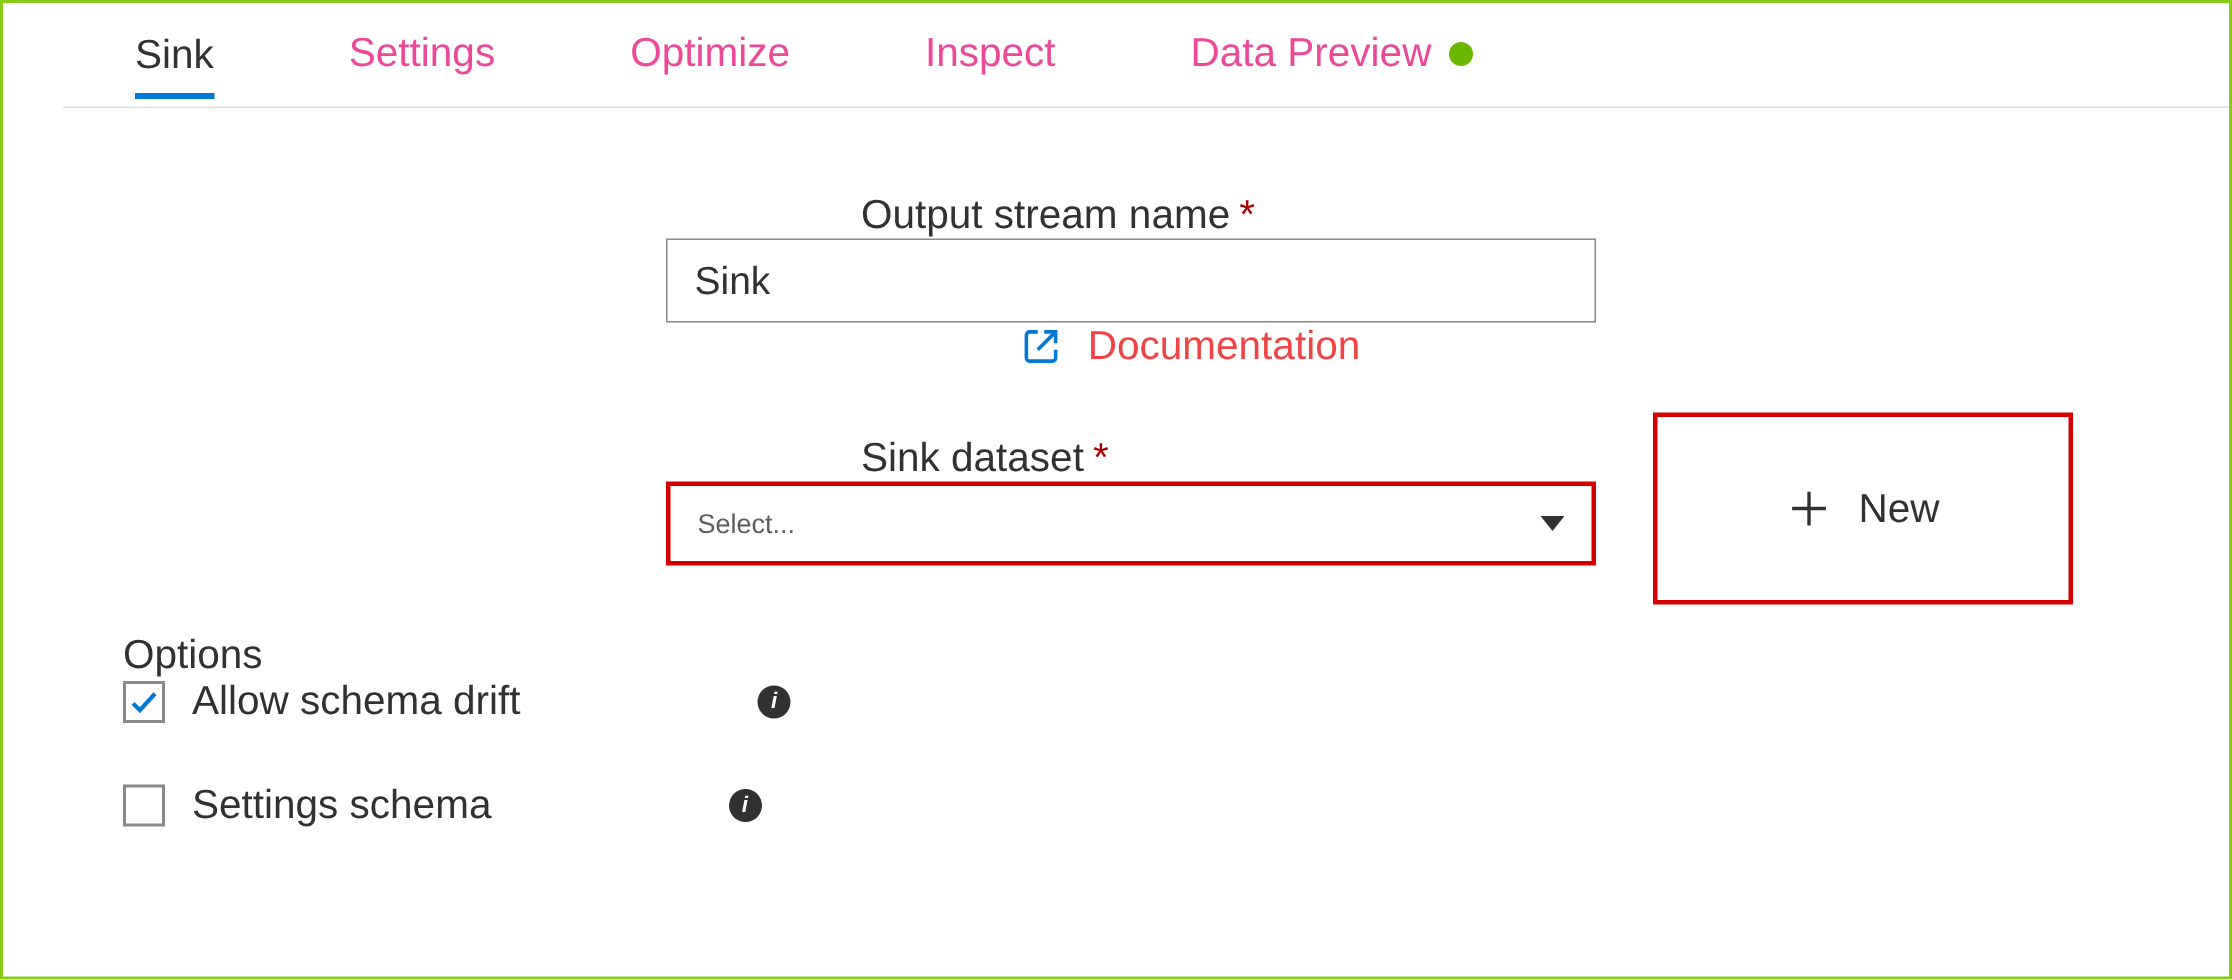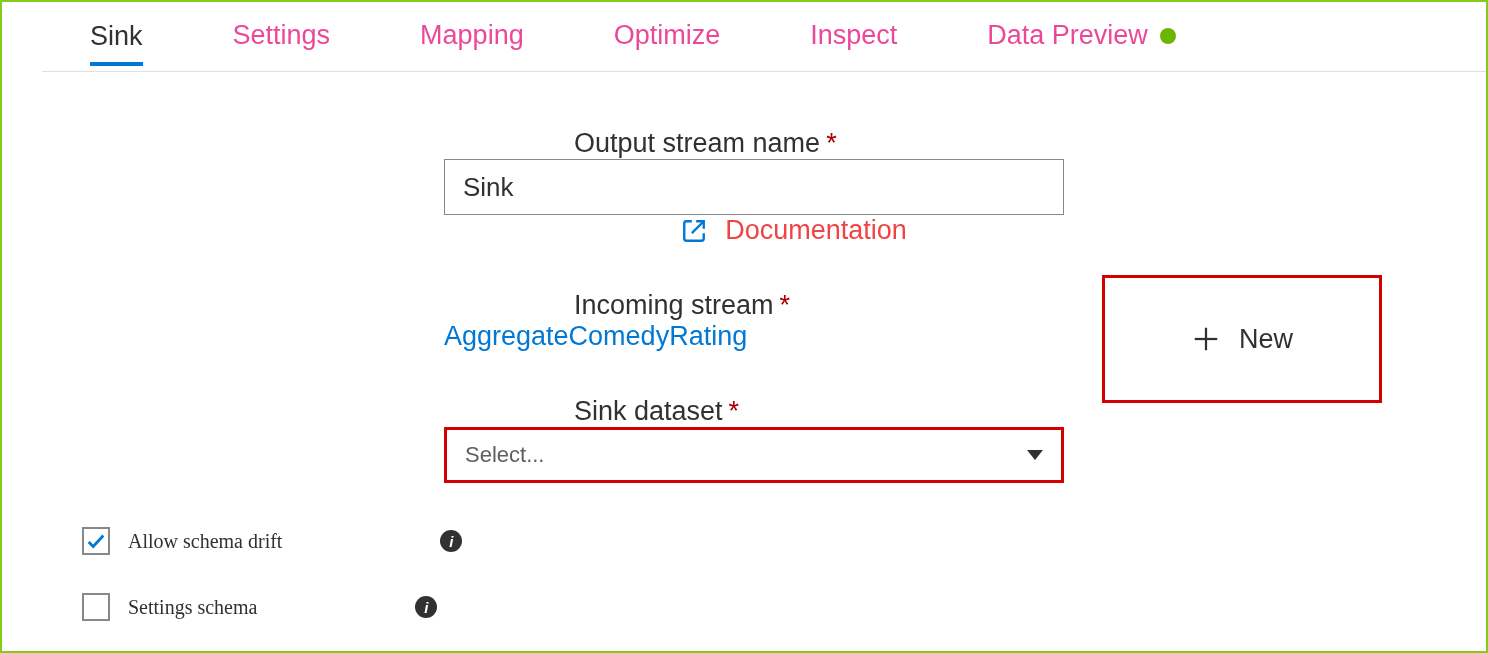--- a/index.html
+++ b/index.html
@@ -89,21 +89,21 @@
     font-size: 27px;
   }
   .select-box {
     width: 620px;
     height: 56px;
     border: 3px solid #d40000;
     display: flex;
     align-items: center;
     justify-content: space-between;
     padding: 0 18px;
-    font-size: 22px;
+    font-size: 18px;
     color: #605e5c;
     cursor: pointer;
   }
   .caret-down {
     width: 0; height: 0;
     border-left: 8px solid transparent;
     border-right: 8px solid transparent;
     border-top: 10px solid #323130;
   }
   .new-btn {
@@ -144,21 +144,21 @@
   .checkbox {
     width: 28px; height: 28px;
     border: 2px solid #8a8886;
     display: flex;
     align-items: center;
     justify-content: center;
     cursor: pointer;
   }
   .checkbox.checked svg { display:block; }
   .checkbox svg { display:none; color:#0078d4; }
-  .option-label { font-size: 20px; font-family: Liberation Serif, serif; }
+  .option-label { font-size: 27px; }
   .info-icon {
     width: 22px; height: 22px;
     border-radius: 50%;
     background: #323130;
     color: #fff;
     font-size: 15px;
     font-weight: bold;
     display: flex;
     align-items: center;
     justify-content: center;
@@ -171,23 +171,20 @@
 <body>
 
 <div class="frame">
 
   <div class="tabs">
     <div class="tab active">
       <span>Sink</span>
     </div>
     <div class="tab">
       <span>Settings</span>
-    </div>
-    <div class="tab">
-      <span>Mapping</span>
     </div>
     <div class="tab">
       <span>Optimize</span>
     </div>
     <div class="tab">
       <span>Inspect</span>
     </div>
     <div class="tab">
       <span>Data Preview</span>
       <span class="status-dot"></span>
@@ -208,28 +205,20 @@
           <svg width="26" height="26" viewBox="0 0 24 24" fill="none" stroke="currentColor" stroke-width="2.2">
               <path d="M14 3h7v7"></path>
               <path d="M10 14L21 3"></path>
               <path d="M21 14v5a2 2 0 0 1-2 2H5a2 2 0 0 1-2-2V5a2 2 0 0 1 2-2h5"></path>
             </svg>
           <span>Documentation</span>
         </div>
       </div>
     </div>
 
-    <div class="row">
-      <div class="label-col">
-        <span>Incoming stream</span><span class="required">*</span>
-      </div>
-      <div class="field-col">
-        <span class="link-value">AggregateComedyRating</span>
-      </div>
-    </div>
 
     <div class="row">
       <div class="label-col">
         <span>Sink dataset</span><span class="required">*</span>
       </div>
       <div class="field-col">
         <div class="select-box">
           <span>Select...</span>
           <span class="caret-down"></span>
         </div>
@@ -240,20 +229,23 @@
       <span class="plus-icon">
         <svg width="30" height="30" viewBox="0 0 24 24" fill="none" stroke="#323130" stroke-width="1.8">
             <line x1="12" y1="3" x2="12" y2="21"></line>
             <line x1="3" y1="12" x2="21" y2="12"></line>
           </svg>
       </span>
       <span>New</span>
     </div>
 
     <div class="row" style="align-items:flex-start">
+      <div class="label-col">
+        <span>Options</span>
+      </div>
       <div class="field-col options-block">
 
         <div class="option-line">
           <div class="checkbox checked">
             <svg width="22" height="22" viewBox="0 0 24 24" fill="none" stroke="currentColor" stroke-width="3">
                 <polyline points="4 13 9 18 20 6"></polyline>
               </svg>
           </div>
           <span class="option-label">Allow schema drift</span>
           <span class="info-icon">i</span>

